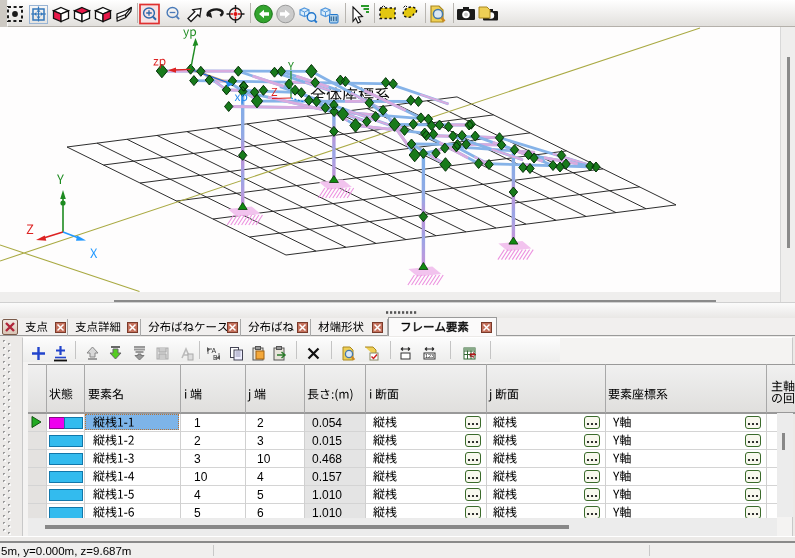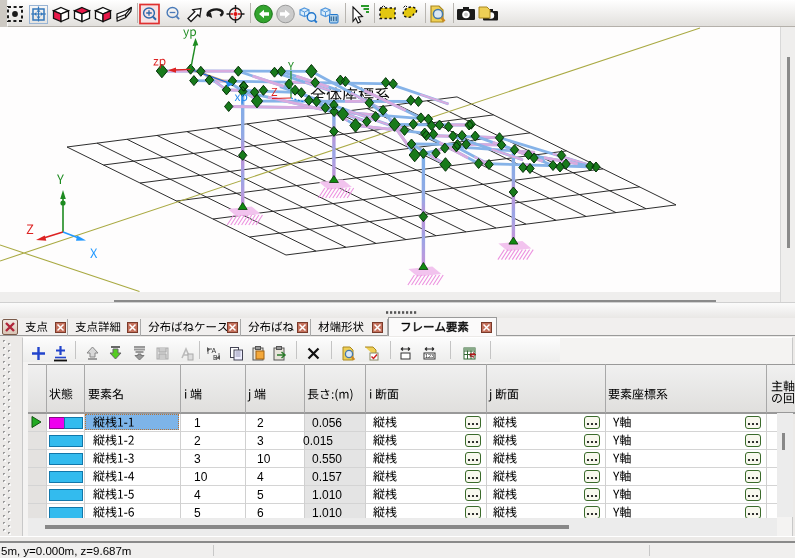--- a/index.html
+++ b/index.html
@@ -658,21 +658,21 @@
 <svg class="abs" style="left:30px;top:415.0px" width="14" height="14">
     <path d="M2 1.5v11l9-5.5z" fill="#22aa22" stroke="#115511" stroke-width="1"></path>
   </svg>
 <div style="position:absolute;left:93.0px;top:415.9px">
     <svg width="43" height="13.2" viewBox="0 -10.56 43 13.20" style="display:block;overflow:visible">
       <path d="M7.2 -9.8C7.6 -9.0 7.9 -8.0 8.0 -7.3L8.8 -7.6C8.7 -8.2 8.3 -9.2 7.9 -10.0ZM10.2 -10.1C10.1 -9.3 9.8 -8.2 9.5 -7.5L10.2 -7.3C10.5 -8.0 10.9 -9.0 11.1 -9.9ZM5.7 -10.1C5.3 -9.2 4.7 -8.3 4.1 -7.6C4.2 -7.5 4.5 -7.2 4.7 -7.1C5.3 -7.8 6.0 -8.8 6.5 -9.8ZM3.2 -3.0C3.6 -2.3 3.8 -1.3 3.9 -0.7L4.6 -0.9C4.5 -1.5 4.2 -2.5 3.9 -3.2ZM0.9 -3.2C0.8 -2.2 0.6 -1.1 0.3 -0.4C0.4 -0.3 0.8 -0.1 0.9 -0.0C1.3 -0.8 1.5 -2.0 1.7 -3.1ZM7.1 -4.8V-3.8C7.1 -2.6 7.0 -0.9 6.1 0.5C6.3 0.6 6.6 0.8 6.7 1.0C7.2 0.3 7.5 -0.5 7.6 -1.2C8.3 0.5 9.3 0.8 10.5 0.8H11.4C11.4 0.6 11.5 0.2 11.7 0.0C11.4 0.0 10.7 0.0 10.5 0.0C10.2 0.0 9.9 0.0 9.6 -0.1V-3.3H11.4V-4.1H9.6V-6.4H11.5V-7.2H6.9V-6.4H8.9V-0.6C8.4 -1.0 8.1 -1.6 7.8 -2.7C7.9 -3.1 7.9 -3.4 7.9 -3.8V-4.8ZM0.3 -4.8 0.5 -3.9 2.1 -4.0V1.0H2.9V-4.1L3.7 -4.1C3.8 -3.9 3.9 -3.7 3.9 -3.5L4.6 -3.8C4.5 -4.1 4.4 -4.4 4.2 -4.8C4.4 -4.6 4.6 -4.3 4.7 -4.2C4.9 -4.4 5.1 -4.6 5.2 -4.8V0.9H6.0V-5.9C6.3 -6.4 6.6 -6.9 6.8 -7.4L6.0 -7.6C5.6 -6.6 4.9 -5.6 4.2 -4.9C4.0 -5.3 3.8 -5.8 3.5 -6.2L2.9 -5.9C3.1 -5.6 3.3 -5.2 3.4 -4.8L1.9 -4.8C2.6 -5.8 3.5 -7.2 4.1 -8.3L3.4 -8.7C3.1 -8.1 2.7 -7.4 2.3 -6.7C2.2 -6.9 2.0 -7.1 1.7 -7.4C2.1 -8.1 2.6 -9.0 2.9 -9.8L2.1 -10.1C1.9 -9.4 1.6 -8.6 1.2 -7.9L0.9 -8.2L0.4 -7.6C1.0 -7.1 1.5 -6.5 1.9 -5.9C1.6 -5.5 1.3 -5.1 1.1 -4.8Z M20.5 -9.6C21.1 -9.3 21.8 -8.7 22.1 -8.4L22.7 -8.9C22.3 -9.3 21.6 -9.7 21.1 -10.1ZM22.1 -3.5C21.8 -2.9 21.3 -2.4 20.7 -2.0C20.5 -2.5 20.4 -3.0 20.2 -3.7L23.5 -4.1L23.4 -4.8L20.1 -4.5L19.9 -5.6L22.9 -5.9L22.8 -6.6L19.8 -6.3L19.7 -7.3L23.1 -7.7L23.0 -8.4L19.7 -8.1C19.6 -8.7 19.6 -9.4 19.6 -10.1H18.7C18.7 -9.4 18.8 -8.7 18.8 -8.0L16.9 -7.8L17.0 -7.1L18.8 -7.2L18.9 -6.2L17.1 -6.0L17.2 -5.3L19.0 -5.5L19.2 -4.4L16.9 -4.1L17.0 -3.3L19.4 -3.6C19.5 -2.8 19.7 -2.0 20.0 -1.4C19.0 -0.8 17.8 -0.3 16.5 0.1C16.7 0.3 17.0 0.6 17.1 0.8C18.2 0.5 19.4 -0.0 20.3 -0.7C20.8 0.4 21.5 1.0 22.3 1.0C23.2 1.0 23.4 0.5 23.6 -1.1C23.4 -1.2 23.1 -1.4 22.9 -1.6C22.9 -0.3 22.7 0.1 22.4 0.1C21.9 0.1 21.4 -0.4 21.0 -1.2C21.8 -1.8 22.4 -2.4 22.9 -3.1ZM14.4 -10.1V-7.5H12.6V-6.7H14.3C13.9 -5.0 13.2 -3.1 12.4 -2.1C12.5 -1.9 12.8 -1.5 12.9 -1.3C13.4 -2.1 14.0 -3.4 14.4 -4.7V0.9H15.2V-4.7C15.6 -4.0 16.1 -3.3 16.3 -2.8L16.8 -3.5C16.6 -3.9 15.6 -5.3 15.2 -5.7V-6.7H16.7V-7.5H15.2V-10.1Z M25.1 0.0H29.9V-0.9H28.1V-8.8H27.3C26.8 -8.5 26.2 -8.3 25.5 -8.2V-7.5H27.0V-0.9H25.1Z M31.2 -2.9H34.3V-3.8H31.2Z M35.9 0.0H40.7V-0.9H38.9V-8.8H38.1C37.6 -8.5 37.1 -8.3 36.3 -8.2V-7.5H37.8V-0.9H35.9Z" fill="#000"></path>
     </svg>
   </div>
 <div class="abs" style="left:194px;top:415.5px;font-size:12px;color:#000">1</div>
 <div class="abs" style="left:257px;top:415.5px;font-size:12px;color:#000">2</div>
-<div class="abs" style="left:303px;top:415.5px;width:39px;text-align:right;font-size:12px;color:#000">0.056</div>
+<div class="abs" style="left:303px;top:415.5px;width:39px;text-align:right;font-size:12px;color:#000">0.054</div>
 <div style="position:absolute;left:373.0px;top:415.9px">
     <svg width="26" height="13.2" viewBox="0 -10.56 26 13.20" style="display:block;overflow:visible">
       <path d="M7.2 -9.8C7.6 -9.0 7.9 -8.0 8.0 -7.3L8.8 -7.6C8.7 -8.2 8.3 -9.2 7.9 -10.0ZM10.2 -10.1C10.1 -9.3 9.8 -8.2 9.5 -7.5L10.2 -7.3C10.5 -8.0 10.9 -9.0 11.1 -9.9ZM5.7 -10.1C5.3 -9.2 4.7 -8.3 4.1 -7.6C4.2 -7.5 4.5 -7.2 4.7 -7.1C5.3 -7.8 6.0 -8.8 6.5 -9.8ZM3.2 -3.0C3.6 -2.3 3.8 -1.3 3.9 -0.7L4.6 -0.9C4.5 -1.5 4.2 -2.5 3.9 -3.2ZM0.9 -3.2C0.8 -2.2 0.6 -1.1 0.3 -0.4C0.4 -0.3 0.8 -0.1 0.9 -0.0C1.3 -0.8 1.5 -2.0 1.7 -3.1ZM7.1 -4.8V-3.8C7.1 -2.6 7.0 -0.9 6.1 0.5C6.3 0.6 6.6 0.8 6.7 1.0C7.2 0.3 7.5 -0.5 7.6 -1.2C8.3 0.5 9.3 0.8 10.5 0.8H11.4C11.4 0.6 11.5 0.2 11.7 0.0C11.4 0.0 10.7 0.0 10.5 0.0C10.2 0.0 9.9 0.0 9.6 -0.1V-3.3H11.4V-4.1H9.6V-6.4H11.5V-7.2H6.9V-6.4H8.9V-0.6C8.4 -1.0 8.1 -1.6 7.8 -2.7C7.9 -3.1 7.9 -3.4 7.9 -3.8V-4.8ZM0.3 -4.8 0.5 -3.9 2.1 -4.0V1.0H2.9V-4.1L3.7 -4.1C3.8 -3.9 3.9 -3.7 3.9 -3.5L4.6 -3.8C4.5 -4.1 4.4 -4.4 4.2 -4.8C4.4 -4.6 4.6 -4.3 4.7 -4.2C4.9 -4.4 5.1 -4.6 5.2 -4.8V0.9H6.0V-5.9C6.3 -6.4 6.6 -6.9 6.8 -7.4L6.0 -7.6C5.6 -6.6 4.9 -5.6 4.2 -4.9C4.0 -5.3 3.8 -5.8 3.5 -6.2L2.9 -5.9C3.1 -5.6 3.3 -5.2 3.4 -4.8L1.9 -4.8C2.6 -5.8 3.5 -7.2 4.1 -8.3L3.4 -8.7C3.1 -8.1 2.7 -7.4 2.3 -6.7C2.2 -6.9 2.0 -7.1 1.7 -7.4C2.1 -8.1 2.6 -9.0 2.9 -9.8L2.1 -10.1C1.9 -9.4 1.6 -8.6 1.2 -7.9L0.9 -8.2L0.4 -7.6C1.0 -7.1 1.5 -6.5 1.9 -5.9C1.6 -5.5 1.3 -5.1 1.1 -4.8Z M20.5 -9.6C21.1 -9.3 21.8 -8.7 22.1 -8.4L22.7 -8.9C22.3 -9.3 21.6 -9.7 21.1 -10.1ZM22.1 -3.5C21.8 -2.9 21.3 -2.4 20.7 -2.0C20.5 -2.5 20.4 -3.0 20.2 -3.7L23.5 -4.1L23.4 -4.8L20.1 -4.5L19.9 -5.6L22.9 -5.9L22.8 -6.6L19.8 -6.3L19.7 -7.3L23.1 -7.7L23.0 -8.4L19.7 -8.1C19.6 -8.7 19.6 -9.4 19.6 -10.1H18.7C18.7 -9.4 18.8 -8.7 18.8 -8.0L16.9 -7.8L17.0 -7.1L18.8 -7.2L18.9 -6.2L17.1 -6.0L17.2 -5.3L19.0 -5.5L19.2 -4.4L16.9 -4.1L17.0 -3.3L19.4 -3.6C19.5 -2.8 19.7 -2.0 20.0 -1.4C19.0 -0.8 17.8 -0.3 16.5 0.1C16.7 0.3 17.0 0.6 17.1 0.8C18.2 0.5 19.4 -0.0 20.3 -0.7C20.8 0.4 21.5 1.0 22.3 1.0C23.2 1.0 23.4 0.5 23.6 -1.1C23.4 -1.2 23.1 -1.4 22.9 -1.6C22.9 -0.3 22.7 0.1 22.4 0.1C21.9 0.1 21.4 -0.4 21.0 -1.2C21.8 -1.8 22.4 -2.4 22.9 -3.1ZM14.4 -10.1V-7.5H12.6V-6.7H14.3C13.9 -5.0 13.2 -3.1 12.4 -2.1C12.5 -1.9 12.8 -1.5 12.9 -1.3C13.4 -2.1 14.0 -3.4 14.4 -4.7V0.9H15.2V-4.7C15.6 -4.0 16.1 -3.3 16.3 -2.8L16.8 -3.5C16.6 -3.9 15.6 -5.3 15.2 -5.7V-6.7H16.7V-7.5H15.2V-10.1Z" fill="#000"></path>
     </svg>
   </div>
 <div style="position:absolute;left:493.0px;top:415.9px">
     <svg width="26" height="13.2" viewBox="0 -10.56 26 13.20" style="display:block;overflow:visible">
       <path d="M7.2 -9.8C7.6 -9.0 7.9 -8.0 8.0 -7.3L8.8 -7.6C8.7 -8.2 8.3 -9.2 7.9 -10.0ZM10.2 -10.1C10.1 -9.3 9.8 -8.2 9.5 -7.5L10.2 -7.3C10.5 -8.0 10.9 -9.0 11.1 -9.9ZM5.7 -10.1C5.3 -9.2 4.7 -8.3 4.1 -7.6C4.2 -7.5 4.5 -7.2 4.7 -7.1C5.3 -7.8 6.0 -8.8 6.5 -9.8ZM3.2 -3.0C3.6 -2.3 3.8 -1.3 3.9 -0.7L4.6 -0.9C4.5 -1.5 4.2 -2.5 3.9 -3.2ZM0.9 -3.2C0.8 -2.2 0.6 -1.1 0.3 -0.4C0.4 -0.3 0.8 -0.1 0.9 -0.0C1.3 -0.8 1.5 -2.0 1.7 -3.1ZM7.1 -4.8V-3.8C7.1 -2.6 7.0 -0.9 6.1 0.5C6.3 0.6 6.6 0.8 6.7 1.0C7.2 0.3 7.5 -0.5 7.6 -1.2C8.3 0.5 9.3 0.8 10.5 0.8H11.4C11.4 0.6 11.5 0.2 11.7 0.0C11.4 0.0 10.7 0.0 10.5 0.0C10.2 0.0 9.9 0.0 9.6 -0.1V-3.3H11.4V-4.1H9.6V-6.4H11.5V-7.2H6.9V-6.4H8.9V-0.6C8.4 -1.0 8.1 -1.6 7.8 -2.7C7.9 -3.1 7.9 -3.4 7.9 -3.8V-4.8ZM0.3 -4.8 0.5 -3.9 2.1 -4.0V1.0H2.9V-4.1L3.7 -4.1C3.8 -3.9 3.9 -3.7 3.9 -3.5L4.6 -3.8C4.5 -4.1 4.4 -4.4 4.2 -4.8C4.4 -4.6 4.6 -4.3 4.7 -4.2C4.9 -4.4 5.1 -4.6 5.2 -4.8V0.9H6.0V-5.9C6.3 -6.4 6.6 -6.9 6.8 -7.4L6.0 -7.6C5.6 -6.6 4.9 -5.6 4.2 -4.9C4.0 -5.3 3.8 -5.8 3.5 -6.2L2.9 -5.9C3.1 -5.6 3.3 -5.2 3.4 -4.8L1.9 -4.8C2.6 -5.8 3.5 -7.2 4.1 -8.3L3.4 -8.7C3.1 -8.1 2.7 -7.4 2.3 -6.7C2.2 -6.9 2.0 -7.1 1.7 -7.4C2.1 -8.1 2.6 -9.0 2.9 -9.8L2.1 -10.1C1.9 -9.4 1.6 -8.6 1.2 -7.9L0.9 -8.2L0.4 -7.6C1.0 -7.1 1.5 -6.5 1.9 -5.9C1.6 -5.5 1.3 -5.1 1.1 -4.8Z M20.5 -9.6C21.1 -9.3 21.8 -8.7 22.1 -8.4L22.7 -8.9C22.3 -9.3 21.6 -9.7 21.1 -10.1ZM22.1 -3.5C21.8 -2.9 21.3 -2.4 20.7 -2.0C20.5 -2.5 20.4 -3.0 20.2 -3.7L23.5 -4.1L23.4 -4.8L20.1 -4.5L19.9 -5.6L22.9 -5.9L22.8 -6.6L19.8 -6.3L19.7 -7.3L23.1 -7.7L23.0 -8.4L19.7 -8.1C19.6 -8.7 19.6 -9.4 19.6 -10.1H18.7C18.7 -9.4 18.8 -8.7 18.8 -8.0L16.9 -7.8L17.0 -7.1L18.8 -7.2L18.9 -6.2L17.1 -6.0L17.2 -5.3L19.0 -5.5L19.2 -4.4L16.9 -4.1L17.0 -3.3L19.4 -3.6C19.5 -2.8 19.7 -2.0 20.0 -1.4C19.0 -0.8 17.8 -0.3 16.5 0.1C16.7 0.3 17.0 0.6 17.1 0.8C18.2 0.5 19.4 -0.0 20.3 -0.7C20.8 0.4 21.5 1.0 22.3 1.0C23.2 1.0 23.4 0.5 23.6 -1.1C23.4 -1.2 23.1 -1.4 22.9 -1.6C22.9 -0.3 22.7 0.1 22.4 0.1C21.9 0.1 21.4 -0.4 21.0 -1.2C21.8 -1.8 22.4 -2.4 22.9 -3.1ZM14.4 -10.1V-7.5H12.6V-6.7H14.3C13.9 -5.0 13.2 -3.1 12.4 -2.1C12.5 -1.9 12.8 -1.5 12.9 -1.3C13.4 -2.1 14.0 -3.4 14.4 -4.7V0.9H15.2V-4.7C15.6 -4.0 16.1 -3.3 16.3 -2.8L16.8 -3.5C16.6 -3.9 15.6 -5.3 15.2 -5.7V-6.7H16.7V-7.5H15.2V-10.1Z" fill="#000"></path>
     </svg>
   </div>
@@ -700,21 +700,21 @@
     <circle cx="10" cy="2" r="1.1"></circle>
   </svg>
 <div class="abs" style="left:49px;top:434.5px;width:32px;height:10px;background:#33bbee;border:1px solid #1177aa"></div>
 <div style="position:absolute;left:93.0px;top:433.9px">
     <svg width="43" height="13.2" viewBox="0 -10.56 43 13.20" style="display:block;overflow:visible">
       <path d="M7.2 -9.8C7.6 -9.0 7.9 -8.0 8.0 -7.3L8.8 -7.6C8.7 -8.2 8.3 -9.2 7.9 -10.0ZM10.2 -10.1C10.1 -9.3 9.8 -8.2 9.5 -7.5L10.2 -7.3C10.5 -8.0 10.9 -9.0 11.1 -9.9ZM5.7 -10.1C5.3 -9.2 4.7 -8.3 4.1 -7.6C4.2 -7.5 4.5 -7.2 4.7 -7.1C5.3 -7.8 6.0 -8.8 6.5 -9.8ZM3.2 -3.0C3.6 -2.3 3.8 -1.3 3.9 -0.7L4.6 -0.9C4.5 -1.5 4.2 -2.5 3.9 -3.2ZM0.9 -3.2C0.8 -2.2 0.6 -1.1 0.3 -0.4C0.4 -0.3 0.8 -0.1 0.9 -0.0C1.3 -0.8 1.5 -2.0 1.7 -3.1ZM7.1 -4.8V-3.8C7.1 -2.6 7.0 -0.9 6.1 0.5C6.3 0.6 6.6 0.8 6.7 1.0C7.2 0.3 7.5 -0.5 7.6 -1.2C8.3 0.5 9.3 0.8 10.5 0.8H11.4C11.4 0.6 11.5 0.2 11.7 0.0C11.4 0.0 10.7 0.0 10.5 0.0C10.2 0.0 9.9 0.0 9.6 -0.1V-3.3H11.4V-4.1H9.6V-6.4H11.5V-7.2H6.9V-6.4H8.9V-0.6C8.4 -1.0 8.1 -1.6 7.8 -2.7C7.9 -3.1 7.9 -3.4 7.9 -3.8V-4.8ZM0.3 -4.8 0.5 -3.9 2.1 -4.0V1.0H2.9V-4.1L3.7 -4.1C3.8 -3.9 3.9 -3.7 3.9 -3.5L4.6 -3.8C4.5 -4.1 4.4 -4.4 4.2 -4.8C4.4 -4.6 4.6 -4.3 4.7 -4.2C4.9 -4.4 5.1 -4.6 5.2 -4.8V0.9H6.0V-5.9C6.3 -6.4 6.6 -6.9 6.8 -7.4L6.0 -7.6C5.6 -6.6 4.9 -5.6 4.2 -4.9C4.0 -5.3 3.8 -5.8 3.5 -6.2L2.9 -5.9C3.1 -5.6 3.3 -5.2 3.4 -4.8L1.9 -4.8C2.6 -5.8 3.5 -7.2 4.1 -8.3L3.4 -8.7C3.1 -8.1 2.7 -7.4 2.3 -6.7C2.2 -6.9 2.0 -7.1 1.7 -7.4C2.1 -8.1 2.6 -9.0 2.9 -9.8L2.1 -10.1C1.9 -9.4 1.6 -8.6 1.2 -7.9L0.9 -8.2L0.4 -7.6C1.0 -7.1 1.5 -6.5 1.9 -5.9C1.6 -5.5 1.3 -5.1 1.1 -4.8Z M20.5 -9.6C21.1 -9.3 21.8 -8.7 22.1 -8.4L22.7 -8.9C22.3 -9.3 21.6 -9.7 21.1 -10.1ZM22.1 -3.5C21.8 -2.9 21.3 -2.4 20.7 -2.0C20.5 -2.5 20.4 -3.0 20.2 -3.7L23.5 -4.1L23.4 -4.8L20.1 -4.5L19.9 -5.6L22.9 -5.9L22.8 -6.6L19.8 -6.3L19.7 -7.3L23.1 -7.7L23.0 -8.4L19.7 -8.1C19.6 -8.7 19.6 -9.4 19.6 -10.1H18.7C18.7 -9.4 18.8 -8.7 18.8 -8.0L16.9 -7.8L17.0 -7.1L18.8 -7.2L18.9 -6.2L17.1 -6.0L17.2 -5.3L19.0 -5.5L19.2 -4.4L16.9 -4.1L17.0 -3.3L19.4 -3.6C19.5 -2.8 19.7 -2.0 20.0 -1.4C19.0 -0.8 17.8 -0.3 16.5 0.1C16.7 0.3 17.0 0.6 17.1 0.8C18.2 0.5 19.4 -0.0 20.3 -0.7C20.8 0.4 21.5 1.0 22.3 1.0C23.2 1.0 23.4 0.5 23.6 -1.1C23.4 -1.2 23.1 -1.4 22.9 -1.6C22.9 -0.3 22.7 0.1 22.4 0.1C21.9 0.1 21.4 -0.4 21.0 -1.2C21.8 -1.8 22.4 -2.4 22.9 -3.1ZM14.4 -10.1V-7.5H12.6V-6.7H14.3C13.9 -5.0 13.2 -3.1 12.4 -2.1C12.5 -1.9 12.8 -1.5 12.9 -1.3C13.4 -2.1 14.0 -3.4 14.4 -4.7V0.9H15.2V-4.7C15.6 -4.0 16.1 -3.3 16.3 -2.8L16.8 -3.5C16.6 -3.9 15.6 -5.3 15.2 -5.7V-6.7H16.7V-7.5H15.2V-10.1Z M25.1 0.0H29.9V-0.9H28.1V-8.8H27.3C26.8 -8.5 26.2 -8.3 25.5 -8.2V-7.5H27.0V-0.9H25.1Z M31.2 -2.9H34.3V-3.8H31.2Z M35.4 0.0H40.9V-0.9H38.4C38.0 -0.9 37.5 -0.9 37.0 -0.9C39.1 -2.8 40.5 -4.6 40.5 -6.4C40.5 -7.9 39.5 -9.0 37.9 -9.0C36.8 -9.0 36.0 -8.4 35.3 -7.7L35.9 -7.0C36.4 -7.6 37.0 -8.1 37.8 -8.1C38.9 -8.1 39.4 -7.3 39.4 -6.3C39.4 -4.8 38.1 -3.1 35.4 -0.6Z" fill="#000"></path>
     </svg>
   </div>
 <div class="abs" style="left:194px;top:433.5px;font-size:12px;color:#000">2</div>
 <div class="abs" style="left:257px;top:433.5px;font-size:12px;color:#000">3</div>
-<div class="abs" style="left:303px;top:433.5px;width:39px;text-align:left;font-size:12px;color:#000">0.015</div>
+<div class="abs" style="left:303px;top:433.5px;width:39px;text-align:right;font-size:12px;color:#000">0.015</div>
 <div style="position:absolute;left:373.0px;top:433.9px">
     <svg width="26" height="13.2" viewBox="0 -10.56 26 13.20" style="display:block;overflow:visible">
       <path d="M7.2 -9.8C7.6 -9.0 7.9 -8.0 8.0 -7.3L8.8 -7.6C8.7 -8.2 8.3 -9.2 7.9 -10.0ZM10.2 -10.1C10.1 -9.3 9.8 -8.2 9.5 -7.5L10.2 -7.3C10.5 -8.0 10.9 -9.0 11.1 -9.9ZM5.7 -10.1C5.3 -9.2 4.7 -8.3 4.1 -7.6C4.2 -7.5 4.5 -7.2 4.7 -7.1C5.3 -7.8 6.0 -8.8 6.5 -9.8ZM3.2 -3.0C3.6 -2.3 3.8 -1.3 3.9 -0.7L4.6 -0.9C4.5 -1.5 4.2 -2.5 3.9 -3.2ZM0.9 -3.2C0.8 -2.2 0.6 -1.1 0.3 -0.4C0.4 -0.3 0.8 -0.1 0.9 -0.0C1.3 -0.8 1.5 -2.0 1.7 -3.1ZM7.1 -4.8V-3.8C7.1 -2.6 7.0 -0.9 6.1 0.5C6.3 0.6 6.6 0.8 6.7 1.0C7.2 0.3 7.5 -0.5 7.6 -1.2C8.3 0.5 9.3 0.8 10.5 0.8H11.4C11.4 0.6 11.5 0.2 11.7 0.0C11.4 0.0 10.7 0.0 10.5 0.0C10.2 0.0 9.9 0.0 9.6 -0.1V-3.3H11.4V-4.1H9.6V-6.4H11.5V-7.2H6.9V-6.4H8.9V-0.6C8.4 -1.0 8.1 -1.6 7.8 -2.7C7.9 -3.1 7.9 -3.4 7.9 -3.8V-4.8ZM0.3 -4.8 0.5 -3.9 2.1 -4.0V1.0H2.9V-4.1L3.7 -4.1C3.8 -3.9 3.9 -3.7 3.9 -3.5L4.6 -3.8C4.5 -4.1 4.4 -4.4 4.2 -4.8C4.4 -4.6 4.6 -4.3 4.7 -4.2C4.9 -4.4 5.1 -4.6 5.2 -4.8V0.9H6.0V-5.9C6.3 -6.4 6.6 -6.9 6.8 -7.4L6.0 -7.6C5.6 -6.6 4.9 -5.6 4.2 -4.9C4.0 -5.3 3.8 -5.8 3.5 -6.2L2.9 -5.9C3.1 -5.6 3.3 -5.2 3.4 -4.8L1.9 -4.8C2.6 -5.8 3.5 -7.2 4.1 -8.3L3.4 -8.7C3.1 -8.1 2.7 -7.4 2.3 -6.7C2.2 -6.9 2.0 -7.1 1.7 -7.4C2.1 -8.1 2.6 -9.0 2.9 -9.8L2.1 -10.1C1.9 -9.4 1.6 -8.6 1.2 -7.9L0.9 -8.2L0.4 -7.6C1.0 -7.1 1.5 -6.5 1.9 -5.9C1.6 -5.5 1.3 -5.1 1.1 -4.8Z M20.5 -9.6C21.1 -9.3 21.8 -8.7 22.1 -8.4L22.7 -8.9C22.3 -9.3 21.6 -9.7 21.1 -10.1ZM22.1 -3.5C21.8 -2.9 21.3 -2.4 20.7 -2.0C20.5 -2.5 20.4 -3.0 20.2 -3.7L23.5 -4.1L23.4 -4.8L20.1 -4.5L19.9 -5.6L22.9 -5.9L22.8 -6.6L19.8 -6.3L19.7 -7.3L23.1 -7.7L23.0 -8.4L19.7 -8.1C19.6 -8.7 19.6 -9.4 19.6 -10.1H18.7C18.7 -9.4 18.8 -8.7 18.8 -8.0L16.9 -7.8L17.0 -7.1L18.8 -7.2L18.9 -6.2L17.1 -6.0L17.2 -5.3L19.0 -5.5L19.2 -4.4L16.9 -4.1L17.0 -3.3L19.4 -3.6C19.5 -2.8 19.7 -2.0 20.0 -1.4C19.0 -0.8 17.8 -0.3 16.5 0.1C16.7 0.3 17.0 0.6 17.1 0.8C18.2 0.5 19.4 -0.0 20.3 -0.7C20.8 0.4 21.5 1.0 22.3 1.0C23.2 1.0 23.4 0.5 23.6 -1.1C23.4 -1.2 23.1 -1.4 22.9 -1.6C22.9 -0.3 22.7 0.1 22.4 0.1C21.9 0.1 21.4 -0.4 21.0 -1.2C21.8 -1.8 22.4 -2.4 22.9 -3.1ZM14.4 -10.1V-7.5H12.6V-6.7H14.3C13.9 -5.0 13.2 -3.1 12.4 -2.1C12.5 -1.9 12.8 -1.5 12.9 -1.3C13.4 -2.1 14.0 -3.4 14.4 -4.7V0.9H15.2V-4.7C15.6 -4.0 16.1 -3.3 16.3 -2.8L16.8 -3.5C16.6 -3.9 15.6 -5.3 15.2 -5.7V-6.7H16.7V-7.5H15.2V-10.1Z" fill="#000"></path>
     </svg>
   </div>
 <div style="position:absolute;left:493.0px;top:433.9px">
     <svg width="26" height="13.2" viewBox="0 -10.56 26 13.20" style="display:block;overflow:visible">
       <path d="M7.2 -9.8C7.6 -9.0 7.9 -8.0 8.0 -7.3L8.8 -7.6C8.7 -8.2 8.3 -9.2 7.9 -10.0ZM10.2 -10.1C10.1 -9.3 9.8 -8.2 9.5 -7.5L10.2 -7.3C10.5 -8.0 10.9 -9.0 11.1 -9.9ZM5.7 -10.1C5.3 -9.2 4.7 -8.3 4.1 -7.6C4.2 -7.5 4.5 -7.2 4.7 -7.1C5.3 -7.8 6.0 -8.8 6.5 -9.8ZM3.2 -3.0C3.6 -2.3 3.8 -1.3 3.9 -0.7L4.6 -0.9C4.5 -1.5 4.2 -2.5 3.9 -3.2ZM0.9 -3.2C0.8 -2.2 0.6 -1.1 0.3 -0.4C0.4 -0.3 0.8 -0.1 0.9 -0.0C1.3 -0.8 1.5 -2.0 1.7 -3.1ZM7.1 -4.8V-3.8C7.1 -2.6 7.0 -0.9 6.1 0.5C6.3 0.6 6.6 0.8 6.7 1.0C7.2 0.3 7.5 -0.5 7.6 -1.2C8.3 0.5 9.3 0.8 10.5 0.8H11.4C11.4 0.6 11.5 0.2 11.7 0.0C11.4 0.0 10.7 0.0 10.5 0.0C10.2 0.0 9.9 0.0 9.6 -0.1V-3.3H11.4V-4.1H9.6V-6.4H11.5V-7.2H6.9V-6.4H8.9V-0.6C8.4 -1.0 8.1 -1.6 7.8 -2.7C7.9 -3.1 7.9 -3.4 7.9 -3.8V-4.8ZM0.3 -4.8 0.5 -3.9 2.1 -4.0V1.0H2.9V-4.1L3.7 -4.1C3.8 -3.9 3.9 -3.7 3.9 -3.5L4.6 -3.8C4.5 -4.1 4.4 -4.4 4.2 -4.8C4.4 -4.6 4.6 -4.3 4.7 -4.2C4.9 -4.4 5.1 -4.6 5.2 -4.8V0.9H6.0V-5.9C6.3 -6.4 6.6 -6.9 6.8 -7.4L6.0 -7.6C5.6 -6.6 4.9 -5.6 4.2 -4.9C4.0 -5.3 3.8 -5.8 3.5 -6.2L2.9 -5.9C3.1 -5.6 3.3 -5.2 3.4 -4.8L1.9 -4.8C2.6 -5.8 3.5 -7.2 4.1 -8.3L3.4 -8.7C3.1 -8.1 2.7 -7.4 2.3 -6.7C2.2 -6.9 2.0 -7.1 1.7 -7.4C2.1 -8.1 2.6 -9.0 2.9 -9.8L2.1 -10.1C1.9 -9.4 1.6 -8.6 1.2 -7.9L0.9 -8.2L0.4 -7.6C1.0 -7.1 1.5 -6.5 1.9 -5.9C1.6 -5.5 1.3 -5.1 1.1 -4.8Z M20.5 -9.6C21.1 -9.3 21.8 -8.7 22.1 -8.4L22.7 -8.9C22.3 -9.3 21.6 -9.7 21.1 -10.1ZM22.1 -3.5C21.8 -2.9 21.3 -2.4 20.7 -2.0C20.5 -2.5 20.4 -3.0 20.2 -3.7L23.5 -4.1L23.4 -4.8L20.1 -4.5L19.9 -5.6L22.9 -5.9L22.8 -6.6L19.8 -6.3L19.7 -7.3L23.1 -7.7L23.0 -8.4L19.7 -8.1C19.6 -8.7 19.6 -9.4 19.6 -10.1H18.7C18.7 -9.4 18.8 -8.7 18.8 -8.0L16.9 -7.8L17.0 -7.1L18.8 -7.2L18.9 -6.2L17.1 -6.0L17.2 -5.3L19.0 -5.5L19.2 -4.4L16.9 -4.1L17.0 -3.3L19.4 -3.6C19.5 -2.8 19.7 -2.0 20.0 -1.4C19.0 -0.8 17.8 -0.3 16.5 0.1C16.7 0.3 17.0 0.6 17.1 0.8C18.2 0.5 19.4 -0.0 20.3 -0.7C20.8 0.4 21.5 1.0 22.3 1.0C23.2 1.0 23.4 0.5 23.6 -1.1C23.4 -1.2 23.1 -1.4 22.9 -1.6C22.9 -0.3 22.7 0.1 22.4 0.1C21.9 0.1 21.4 -0.4 21.0 -1.2C21.8 -1.8 22.4 -2.4 22.9 -3.1ZM14.4 -10.1V-7.5H12.6V-6.7H14.3C13.9 -5.0 13.2 -3.1 12.4 -2.1C12.5 -1.9 12.8 -1.5 12.9 -1.3C13.4 -2.1 14.0 -3.4 14.4 -4.7V0.9H15.2V-4.7C15.6 -4.0 16.1 -3.3 16.3 -2.8L16.8 -3.5C16.6 -3.9 15.6 -5.3 15.2 -5.7V-6.7H16.7V-7.5H15.2V-10.1Z" fill="#000"></path>
     </svg>
   </div>
@@ -742,21 +742,21 @@
     <circle cx="10" cy="2" r="1.1"></circle>
   </svg>
 <div class="abs" style="left:49px;top:452.5px;width:32px;height:10px;background:#33bbee;border:1px solid #1177aa"></div>
 <div style="position:absolute;left:93.0px;top:451.9px">
     <svg width="43" height="13.2" viewBox="0 -10.56 43 13.20" style="display:block;overflow:visible">
       <path d="M7.2 -9.8C7.6 -9.0 7.9 -8.0 8.0 -7.3L8.8 -7.6C8.7 -8.2 8.3 -9.2 7.9 -10.0ZM10.2 -10.1C10.1 -9.3 9.8 -8.2 9.5 -7.5L10.2 -7.3C10.5 -8.0 10.9 -9.0 11.1 -9.9ZM5.7 -10.1C5.3 -9.2 4.7 -8.3 4.1 -7.6C4.2 -7.5 4.5 -7.2 4.7 -7.1C5.3 -7.8 6.0 -8.8 6.5 -9.8ZM3.2 -3.0C3.6 -2.3 3.8 -1.3 3.9 -0.7L4.6 -0.9C4.5 -1.5 4.2 -2.5 3.9 -3.2ZM0.9 -3.2C0.8 -2.2 0.6 -1.1 0.3 -0.4C0.4 -0.3 0.8 -0.1 0.9 -0.0C1.3 -0.8 1.5 -2.0 1.7 -3.1ZM7.1 -4.8V-3.8C7.1 -2.6 7.0 -0.9 6.1 0.5C6.3 0.6 6.6 0.8 6.7 1.0C7.2 0.3 7.5 -0.5 7.6 -1.2C8.3 0.5 9.3 0.8 10.5 0.8H11.4C11.4 0.6 11.5 0.2 11.7 0.0C11.4 0.0 10.7 0.0 10.5 0.0C10.2 0.0 9.9 0.0 9.6 -0.1V-3.3H11.4V-4.1H9.6V-6.4H11.5V-7.2H6.9V-6.4H8.9V-0.6C8.4 -1.0 8.1 -1.6 7.8 -2.7C7.9 -3.1 7.9 -3.4 7.9 -3.8V-4.8ZM0.3 -4.8 0.5 -3.9 2.1 -4.0V1.0H2.9V-4.1L3.7 -4.1C3.8 -3.9 3.9 -3.7 3.9 -3.5L4.6 -3.8C4.5 -4.1 4.4 -4.4 4.2 -4.8C4.4 -4.6 4.6 -4.3 4.7 -4.2C4.9 -4.4 5.1 -4.6 5.2 -4.8V0.9H6.0V-5.9C6.3 -6.4 6.6 -6.9 6.8 -7.4L6.0 -7.6C5.6 -6.6 4.9 -5.6 4.2 -4.9C4.0 -5.3 3.8 -5.8 3.5 -6.2L2.9 -5.9C3.1 -5.6 3.3 -5.2 3.4 -4.8L1.9 -4.8C2.6 -5.8 3.5 -7.2 4.1 -8.3L3.4 -8.7C3.1 -8.1 2.7 -7.4 2.3 -6.7C2.2 -6.9 2.0 -7.1 1.7 -7.4C2.1 -8.1 2.6 -9.0 2.9 -9.8L2.1 -10.1C1.9 -9.4 1.6 -8.6 1.2 -7.9L0.9 -8.2L0.4 -7.6C1.0 -7.1 1.5 -6.5 1.9 -5.9C1.6 -5.5 1.3 -5.1 1.1 -4.8Z M20.5 -9.6C21.1 -9.3 21.8 -8.7 22.1 -8.4L22.7 -8.9C22.3 -9.3 21.6 -9.7 21.1 -10.1ZM22.1 -3.5C21.8 -2.9 21.3 -2.4 20.7 -2.0C20.5 -2.5 20.4 -3.0 20.2 -3.7L23.5 -4.1L23.4 -4.8L20.1 -4.5L19.9 -5.6L22.9 -5.9L22.8 -6.6L19.8 -6.3L19.7 -7.3L23.1 -7.7L23.0 -8.4L19.7 -8.1C19.6 -8.7 19.6 -9.4 19.6 -10.1H18.7C18.7 -9.4 18.8 -8.7 18.8 -8.0L16.9 -7.8L17.0 -7.1L18.8 -7.2L18.9 -6.2L17.1 -6.0L17.2 -5.3L19.0 -5.5L19.2 -4.4L16.9 -4.1L17.0 -3.3L19.4 -3.6C19.5 -2.8 19.7 -2.0 20.0 -1.4C19.0 -0.8 17.8 -0.3 16.5 0.1C16.7 0.3 17.0 0.6 17.1 0.8C18.2 0.5 19.4 -0.0 20.3 -0.7C20.8 0.4 21.5 1.0 22.3 1.0C23.2 1.0 23.4 0.5 23.6 -1.1C23.4 -1.2 23.1 -1.4 22.9 -1.6C22.9 -0.3 22.7 0.1 22.4 0.1C21.9 0.1 21.4 -0.4 21.0 -1.2C21.8 -1.8 22.4 -2.4 22.9 -3.1ZM14.4 -10.1V-7.5H12.6V-6.7H14.3C13.9 -5.0 13.2 -3.1 12.4 -2.1C12.5 -1.9 12.8 -1.5 12.9 -1.3C13.4 -2.1 14.0 -3.4 14.4 -4.7V0.9H15.2V-4.7C15.6 -4.0 16.1 -3.3 16.3 -2.8L16.8 -3.5C16.6 -3.9 15.6 -5.3 15.2 -5.7V-6.7H16.7V-7.5H15.2V-10.1Z M25.1 0.0H29.9V-0.9H28.1V-8.8H27.3C26.8 -8.5 26.2 -8.3 25.5 -8.2V-7.5H27.0V-0.9H25.1Z M31.2 -2.9H34.3V-3.8H31.2Z M38.0 0.2C39.6 0.2 40.8 -0.8 40.8 -2.4C40.8 -3.6 40.0 -4.3 39.0 -4.6V-4.6C39.9 -5.0 40.5 -5.7 40.5 -6.8C40.5 -8.1 39.4 -9.0 37.9 -9.0C36.9 -9.0 36.2 -8.5 35.5 -7.9L36.1 -7.2C36.6 -7.7 37.2 -8.1 37.9 -8.1C38.8 -8.1 39.4 -7.5 39.4 -6.7C39.4 -5.7 38.8 -5.0 37.0 -5.0V-4.2C39.0 -4.2 39.7 -3.5 39.7 -2.4C39.7 -1.4 39.0 -0.8 37.9 -0.8C36.9 -0.8 36.3 -1.2 35.7 -1.8L35.2 -1.1C35.7 -0.4 36.6 0.2 38.0 0.2Z" fill="#000"></path>
     </svg>
   </div>
 <div class="abs" style="left:194px;top:451.5px;font-size:12px;color:#000">3</div>
 <div class="abs" style="left:257px;top:451.5px;font-size:12px;color:#000">10</div>
-<div class="abs" style="left:303px;top:451.5px;width:39px;text-align:right;font-size:12px;color:#000">0.550</div>
+<div class="abs" style="left:303px;top:451.5px;width:39px;text-align:right;font-size:12px;color:#000">0.468</div>
 <div style="position:absolute;left:373.0px;top:451.9px">
     <svg width="26" height="13.2" viewBox="0 -10.56 26 13.20" style="display:block;overflow:visible">
       <path d="M7.2 -9.8C7.6 -9.0 7.9 -8.0 8.0 -7.3L8.8 -7.6C8.7 -8.2 8.3 -9.2 7.9 -10.0ZM10.2 -10.1C10.1 -9.3 9.8 -8.2 9.5 -7.5L10.2 -7.3C10.5 -8.0 10.9 -9.0 11.1 -9.9ZM5.7 -10.1C5.3 -9.2 4.7 -8.3 4.1 -7.6C4.2 -7.5 4.5 -7.2 4.7 -7.1C5.3 -7.8 6.0 -8.8 6.5 -9.8ZM3.2 -3.0C3.6 -2.3 3.8 -1.3 3.9 -0.7L4.6 -0.9C4.5 -1.5 4.2 -2.5 3.9 -3.2ZM0.9 -3.2C0.8 -2.2 0.6 -1.1 0.3 -0.4C0.4 -0.3 0.8 -0.1 0.9 -0.0C1.3 -0.8 1.5 -2.0 1.7 -3.1ZM7.1 -4.8V-3.8C7.1 -2.6 7.0 -0.9 6.1 0.5C6.3 0.6 6.6 0.8 6.7 1.0C7.2 0.3 7.5 -0.5 7.6 -1.2C8.3 0.5 9.3 0.8 10.5 0.8H11.4C11.4 0.6 11.5 0.2 11.7 0.0C11.4 0.0 10.7 0.0 10.5 0.0C10.2 0.0 9.9 0.0 9.6 -0.1V-3.3H11.4V-4.1H9.6V-6.4H11.5V-7.2H6.9V-6.4H8.9V-0.6C8.4 -1.0 8.1 -1.6 7.8 -2.7C7.9 -3.1 7.9 -3.4 7.9 -3.8V-4.8ZM0.3 -4.8 0.5 -3.9 2.1 -4.0V1.0H2.9V-4.1L3.7 -4.1C3.8 -3.9 3.9 -3.7 3.9 -3.5L4.6 -3.8C4.5 -4.1 4.4 -4.4 4.2 -4.8C4.4 -4.6 4.6 -4.3 4.7 -4.2C4.9 -4.4 5.1 -4.6 5.2 -4.8V0.9H6.0V-5.9C6.3 -6.4 6.6 -6.9 6.8 -7.4L6.0 -7.6C5.6 -6.6 4.9 -5.6 4.2 -4.9C4.0 -5.3 3.8 -5.8 3.5 -6.2L2.9 -5.9C3.1 -5.6 3.3 -5.2 3.4 -4.8L1.9 -4.8C2.6 -5.8 3.5 -7.2 4.1 -8.3L3.4 -8.7C3.1 -8.1 2.7 -7.4 2.3 -6.7C2.2 -6.9 2.0 -7.1 1.7 -7.4C2.1 -8.1 2.6 -9.0 2.9 -9.8L2.1 -10.1C1.9 -9.4 1.6 -8.6 1.2 -7.9L0.9 -8.2L0.4 -7.6C1.0 -7.1 1.5 -6.5 1.9 -5.9C1.6 -5.5 1.3 -5.1 1.1 -4.8Z M20.5 -9.6C21.1 -9.3 21.8 -8.7 22.1 -8.4L22.7 -8.9C22.3 -9.3 21.6 -9.7 21.1 -10.1ZM22.1 -3.5C21.8 -2.9 21.3 -2.4 20.7 -2.0C20.5 -2.5 20.4 -3.0 20.2 -3.7L23.5 -4.1L23.4 -4.8L20.1 -4.5L19.9 -5.6L22.9 -5.9L22.8 -6.6L19.8 -6.3L19.7 -7.3L23.1 -7.7L23.0 -8.4L19.7 -8.1C19.6 -8.7 19.6 -9.4 19.6 -10.1H18.7C18.7 -9.4 18.8 -8.7 18.8 -8.0L16.9 -7.8L17.0 -7.1L18.8 -7.2L18.9 -6.2L17.1 -6.0L17.2 -5.3L19.0 -5.5L19.2 -4.4L16.9 -4.1L17.0 -3.3L19.4 -3.6C19.5 -2.8 19.7 -2.0 20.0 -1.4C19.0 -0.8 17.8 -0.3 16.5 0.1C16.7 0.3 17.0 0.6 17.1 0.8C18.2 0.5 19.4 -0.0 20.3 -0.7C20.8 0.4 21.5 1.0 22.3 1.0C23.2 1.0 23.4 0.5 23.6 -1.1C23.4 -1.2 23.1 -1.4 22.9 -1.6C22.9 -0.3 22.7 0.1 22.4 0.1C21.9 0.1 21.4 -0.4 21.0 -1.2C21.8 -1.8 22.4 -2.4 22.9 -3.1ZM14.4 -10.1V-7.5H12.6V-6.7H14.3C13.9 -5.0 13.2 -3.1 12.4 -2.1C12.5 -1.9 12.8 -1.5 12.9 -1.3C13.4 -2.1 14.0 -3.4 14.4 -4.7V0.9H15.2V-4.7C15.6 -4.0 16.1 -3.3 16.3 -2.8L16.8 -3.5C16.6 -3.9 15.6 -5.3 15.2 -5.7V-6.7H16.7V-7.5H15.2V-10.1Z" fill="#000"></path>
     </svg>
   </div>
 <div style="position:absolute;left:493.0px;top:451.9px">
     <svg width="26" height="13.2" viewBox="0 -10.56 26 13.20" style="display:block;overflow:visible">
       <path d="M7.2 -9.8C7.6 -9.0 7.9 -8.0 8.0 -7.3L8.8 -7.6C8.7 -8.2 8.3 -9.2 7.9 -10.0ZM10.2 -10.1C10.1 -9.3 9.8 -8.2 9.5 -7.5L10.2 -7.3C10.5 -8.0 10.9 -9.0 11.1 -9.9ZM5.7 -10.1C5.3 -9.2 4.7 -8.3 4.1 -7.6C4.2 -7.5 4.5 -7.2 4.7 -7.1C5.3 -7.8 6.0 -8.8 6.5 -9.8ZM3.2 -3.0C3.6 -2.3 3.8 -1.3 3.9 -0.7L4.6 -0.9C4.5 -1.5 4.2 -2.5 3.9 -3.2ZM0.9 -3.2C0.8 -2.2 0.6 -1.1 0.3 -0.4C0.4 -0.3 0.8 -0.1 0.9 -0.0C1.3 -0.8 1.5 -2.0 1.7 -3.1ZM7.1 -4.8V-3.8C7.1 -2.6 7.0 -0.9 6.1 0.5C6.3 0.6 6.6 0.8 6.7 1.0C7.2 0.3 7.5 -0.5 7.6 -1.2C8.3 0.5 9.3 0.8 10.5 0.8H11.4C11.4 0.6 11.5 0.2 11.7 0.0C11.4 0.0 10.7 0.0 10.5 0.0C10.2 0.0 9.9 0.0 9.6 -0.1V-3.3H11.4V-4.1H9.6V-6.4H11.5V-7.2H6.9V-6.4H8.9V-0.6C8.4 -1.0 8.1 -1.6 7.8 -2.7C7.9 -3.1 7.9 -3.4 7.9 -3.8V-4.8ZM0.3 -4.8 0.5 -3.9 2.1 -4.0V1.0H2.9V-4.1L3.7 -4.1C3.8 -3.9 3.9 -3.7 3.9 -3.5L4.6 -3.8C4.5 -4.1 4.4 -4.4 4.2 -4.8C4.4 -4.6 4.6 -4.3 4.7 -4.2C4.9 -4.4 5.1 -4.6 5.2 -4.8V0.9H6.0V-5.9C6.3 -6.4 6.6 -6.9 6.8 -7.4L6.0 -7.6C5.6 -6.6 4.9 -5.6 4.2 -4.9C4.0 -5.3 3.8 -5.8 3.5 -6.2L2.9 -5.9C3.1 -5.6 3.3 -5.2 3.4 -4.8L1.9 -4.8C2.6 -5.8 3.5 -7.2 4.1 -8.3L3.4 -8.7C3.1 -8.1 2.7 -7.4 2.3 -6.7C2.2 -6.9 2.0 -7.1 1.7 -7.4C2.1 -8.1 2.6 -9.0 2.9 -9.8L2.1 -10.1C1.9 -9.4 1.6 -8.6 1.2 -7.9L0.9 -8.2L0.4 -7.6C1.0 -7.1 1.5 -6.5 1.9 -5.9C1.6 -5.5 1.3 -5.1 1.1 -4.8Z M20.5 -9.6C21.1 -9.3 21.8 -8.7 22.1 -8.4L22.7 -8.9C22.3 -9.3 21.6 -9.7 21.1 -10.1ZM22.1 -3.5C21.8 -2.9 21.3 -2.4 20.7 -2.0C20.5 -2.5 20.4 -3.0 20.2 -3.7L23.5 -4.1L23.4 -4.8L20.1 -4.5L19.9 -5.6L22.9 -5.9L22.8 -6.6L19.8 -6.3L19.7 -7.3L23.1 -7.7L23.0 -8.4L19.7 -8.1C19.6 -8.7 19.6 -9.4 19.6 -10.1H18.7C18.7 -9.4 18.8 -8.7 18.8 -8.0L16.9 -7.8L17.0 -7.1L18.8 -7.2L18.9 -6.2L17.1 -6.0L17.2 -5.3L19.0 -5.5L19.2 -4.4L16.9 -4.1L17.0 -3.3L19.4 -3.6C19.5 -2.8 19.7 -2.0 20.0 -1.4C19.0 -0.8 17.8 -0.3 16.5 0.1C16.7 0.3 17.0 0.6 17.1 0.8C18.2 0.5 19.4 -0.0 20.3 -0.7C20.8 0.4 21.5 1.0 22.3 1.0C23.2 1.0 23.4 0.5 23.6 -1.1C23.4 -1.2 23.1 -1.4 22.9 -1.6C22.9 -0.3 22.7 0.1 22.4 0.1C21.9 0.1 21.4 -0.4 21.0 -1.2C21.8 -1.8 22.4 -2.4 22.9 -3.1ZM14.4 -10.1V-7.5H12.6V-6.7H14.3C13.9 -5.0 13.2 -3.1 12.4 -2.1C12.5 -1.9 12.8 -1.5 12.9 -1.3C13.4 -2.1 14.0 -3.4 14.4 -4.7V0.9H15.2V-4.7C15.6 -4.0 16.1 -3.3 16.3 -2.8L16.8 -3.5C16.6 -3.9 15.6 -5.3 15.2 -5.7V-6.7H16.7V-7.5H15.2V-10.1Z" fill="#000"></path>
     </svg>
   </div>

